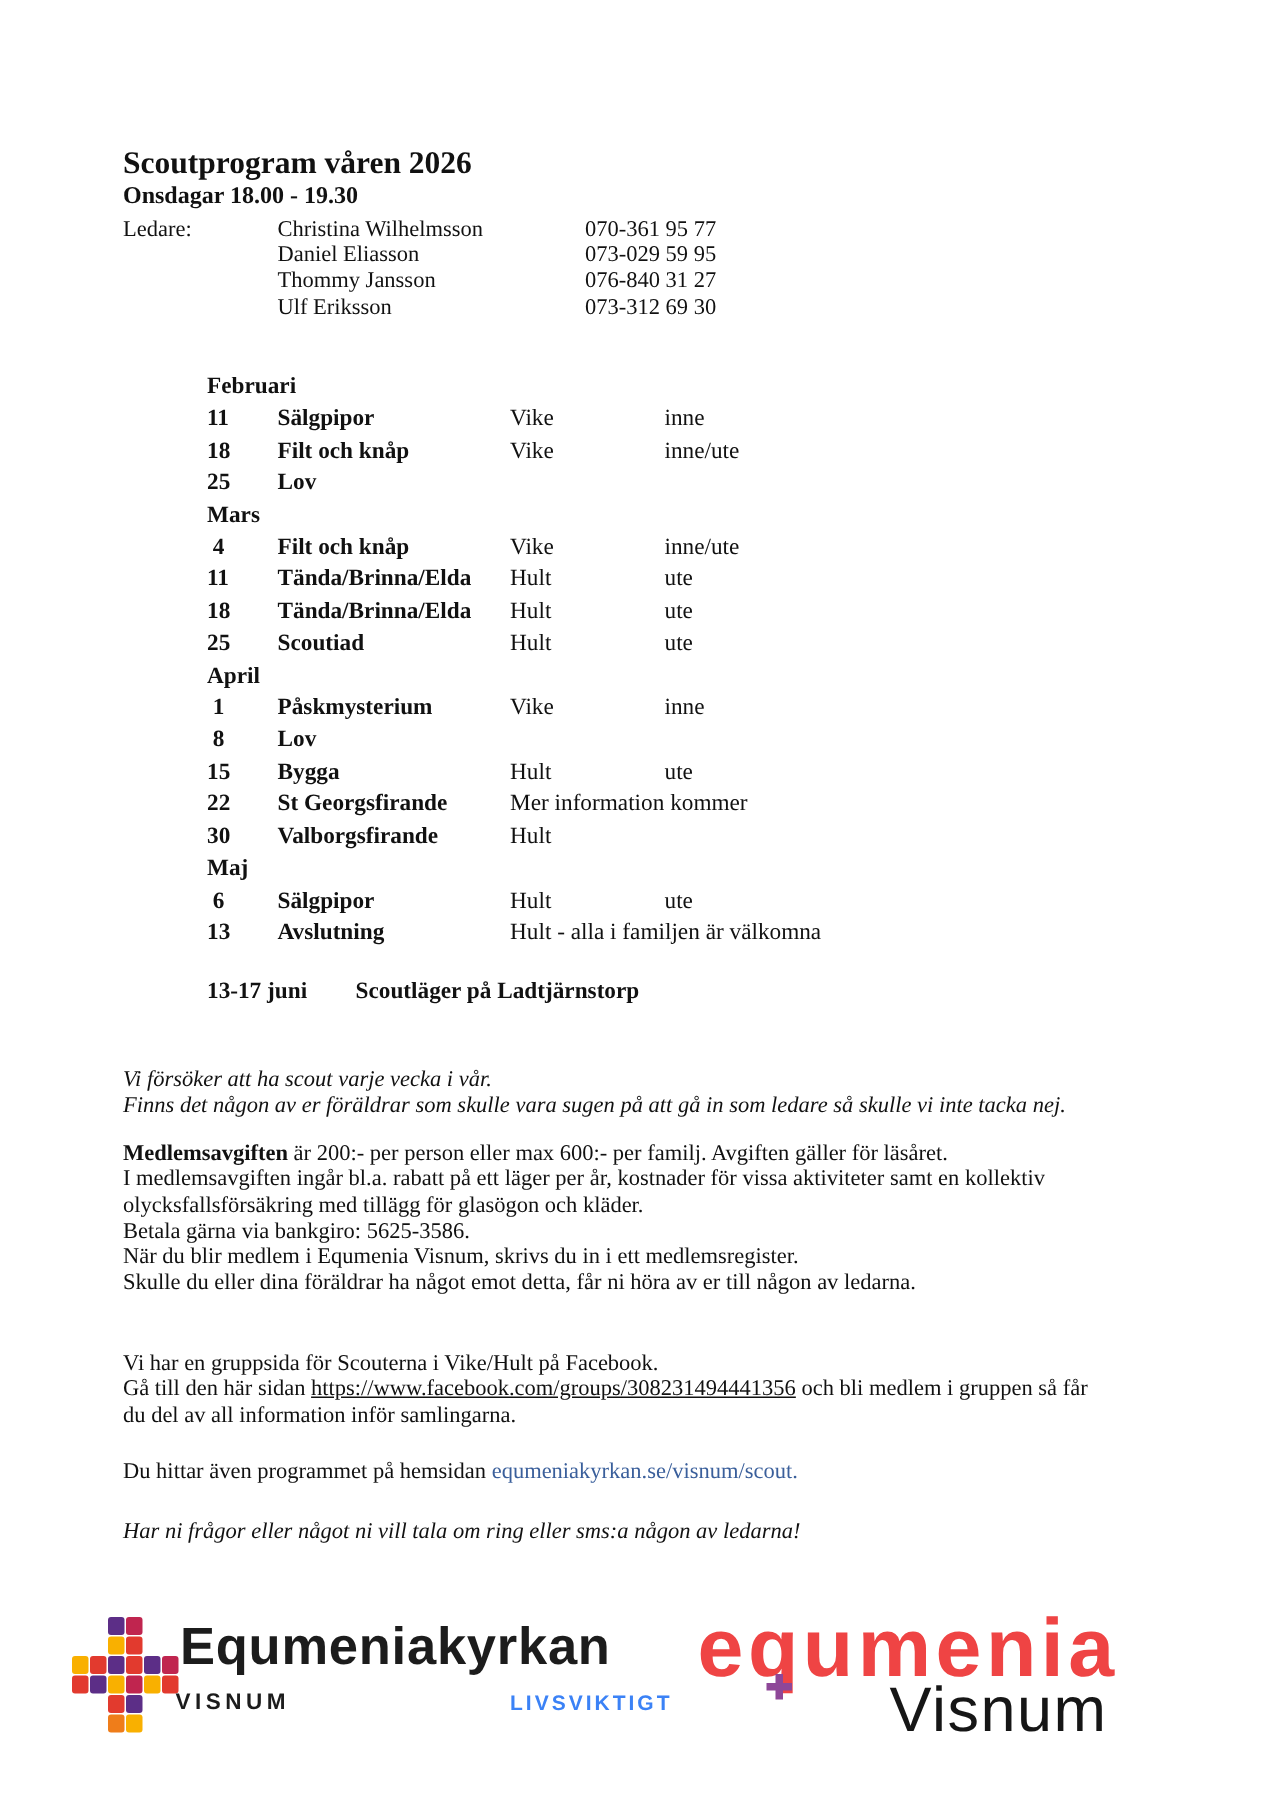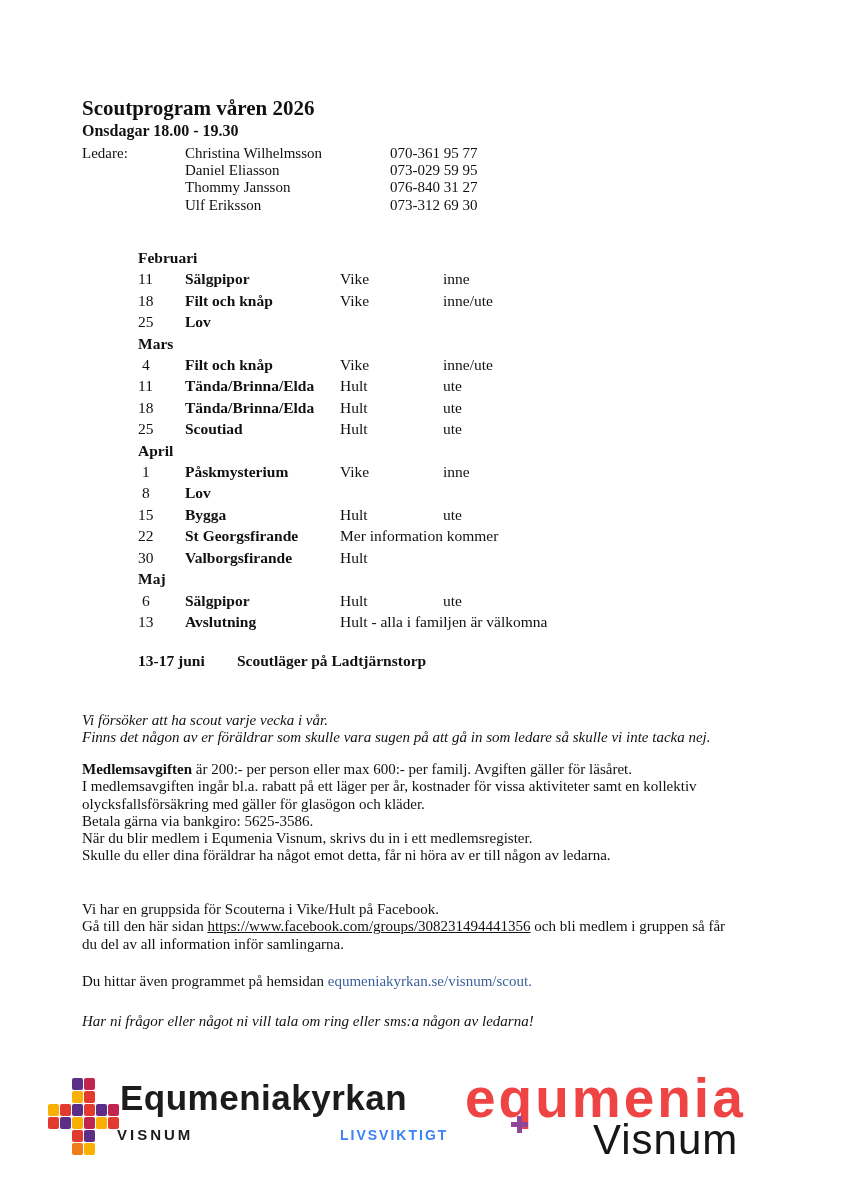--- a/index.html
+++ b/index.html
@@ -14,21 +14,21 @@
   .title{font-size:21px;font-weight:bold;line-height:24px;}
   .subtitle{font-size:16px;font-weight:bold;line-height:20px;margin-top:1px;}
   .leaders{margin-top:4px;font-size:15px;line-height:17.2px;}
   .lrow{display:flex;}
   .l-label{width:103px;}
   .l-name{width:205px;}
   
   #schedule{left:138px;top:247px;font-size:15.5px;line-height:21.4px;}
   .month{font-weight:bold;}
   .srow{display:flex;}
-  .c-date{width:47px;font-weight:normal;white-space:pre;}
+  .c-date{width:47px;font-weight:bold;white-space:pre;}
   .c-act{min-width:155px;font-weight:bold;white-space:pre;}
   .c-place{min-width:103px;white-space:pre;}
   .c-mode{white-space:pre;}
   #camp{left:138px;top:652px;font-size:15.5px;font-weight:bold;display:flex;}
   .camp-date{width:99px;}
   
   .para{font-size:15px;line-height:17.3px;}
   #italic-block{left:82px;top:712px;font-style:italic;}
   #fee-block{left:82px;top:761px;}
   #fb-block{left:82px;top:901px;}
@@ -187,21 +187,21 @@
   </div>
 
   <div class="abs para" id="italic-block">
     <div>Vi försöker att ha scout varje vecka i vår.</div>
     <div>Finns det någon av er föräldrar som skulle vara sugen på att gå in som ledare så skulle vi inte tacka nej.</div>
   </div>
 
   <div class="abs para" id="fee-block">
     <div><span class="b">Medlemsavgiften</span><span> är 200:- per person eller max 600:- per familj. Avgiften gäller för läsåret.</span></div>
     <div>I medlemsavgiften ingår bl.a. rabatt på ett läger per år, kostnader för vissa aktiviteter samt en kollektiv</div>
-    <div>olycksfallsförsäkring med gäller för glasögon och kläder.</div>
+    <div>olycksfallsförsäkring med tillägg för glasögon och kläder.</div>
     <div>Betala gärna via bankgiro: 5625-3586.</div>
     <div>När du blir medlem i Equmenia Visnum, skrivs du in i ett medlemsregister.</div>
     <div>Skulle du eller dina föräldrar ha något emot detta, får ni höra av er till någon av ledarna.</div>
   </div>
 
   <div class="abs para" id="fb-block">
     <div>Vi har en gruppsida för Scouterna i Vike/Hult på Facebook.</div>
     <div><span>Gå till den här sidan </span><a class="fb-link">https://www.facebook.com/groups/308231494441356</a><span> och bli medlem i gruppen så får</span></div>
     <div>du del av all information inför samlingarna.</div>
   </div>

